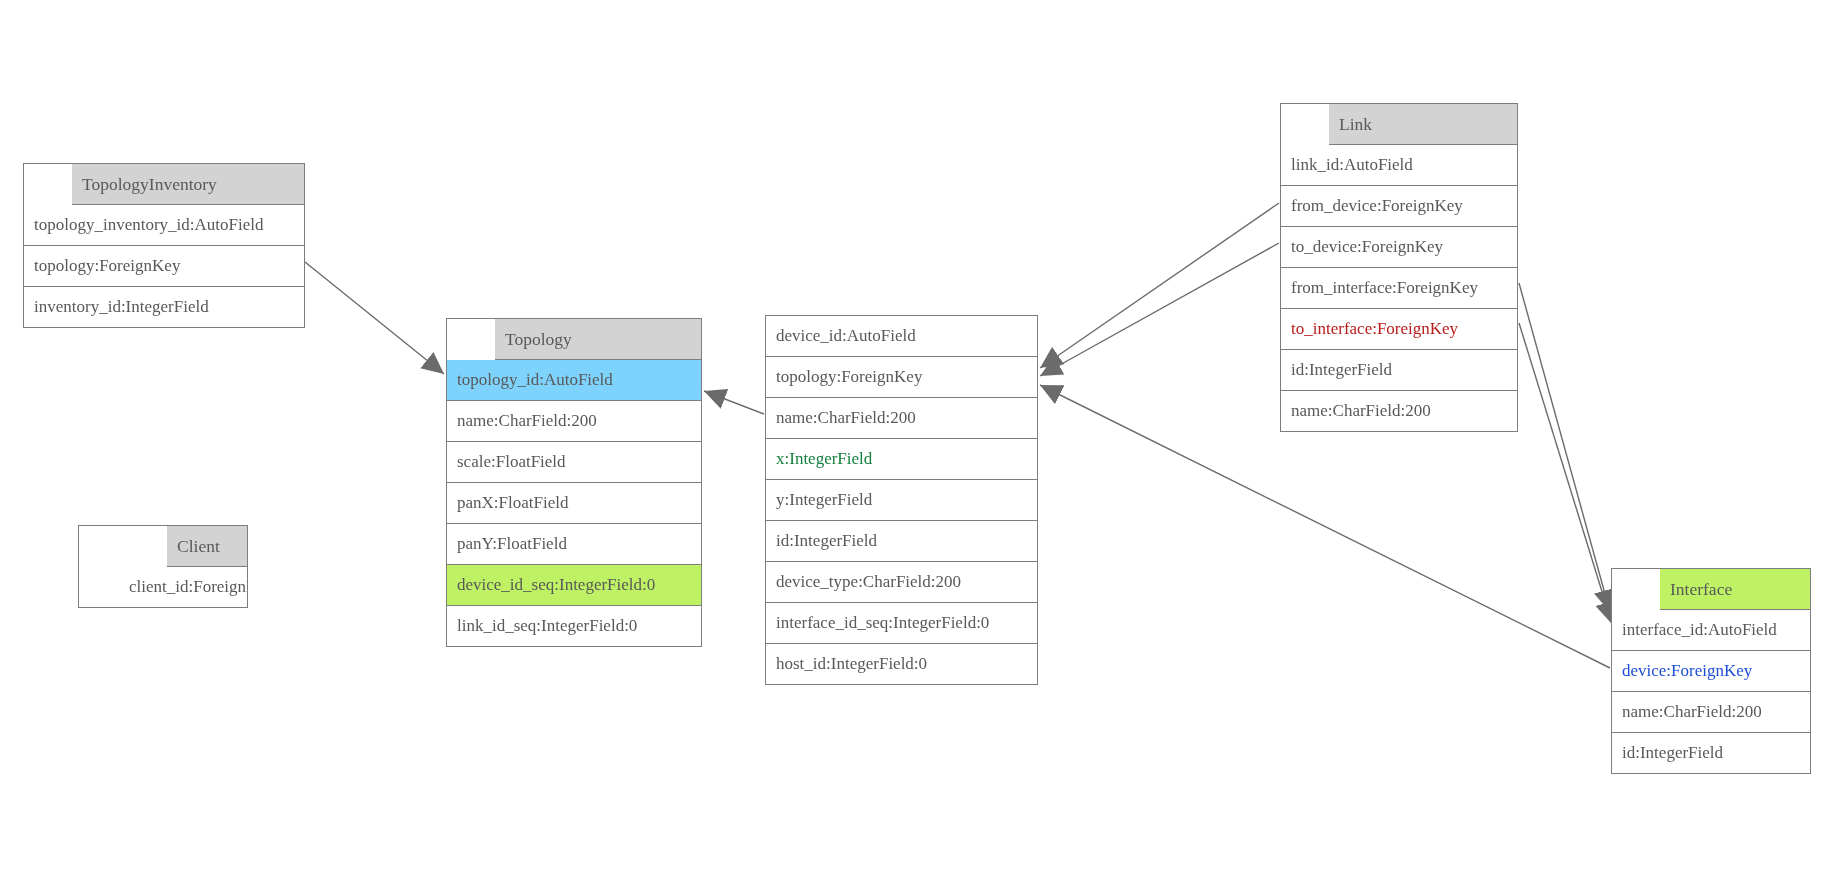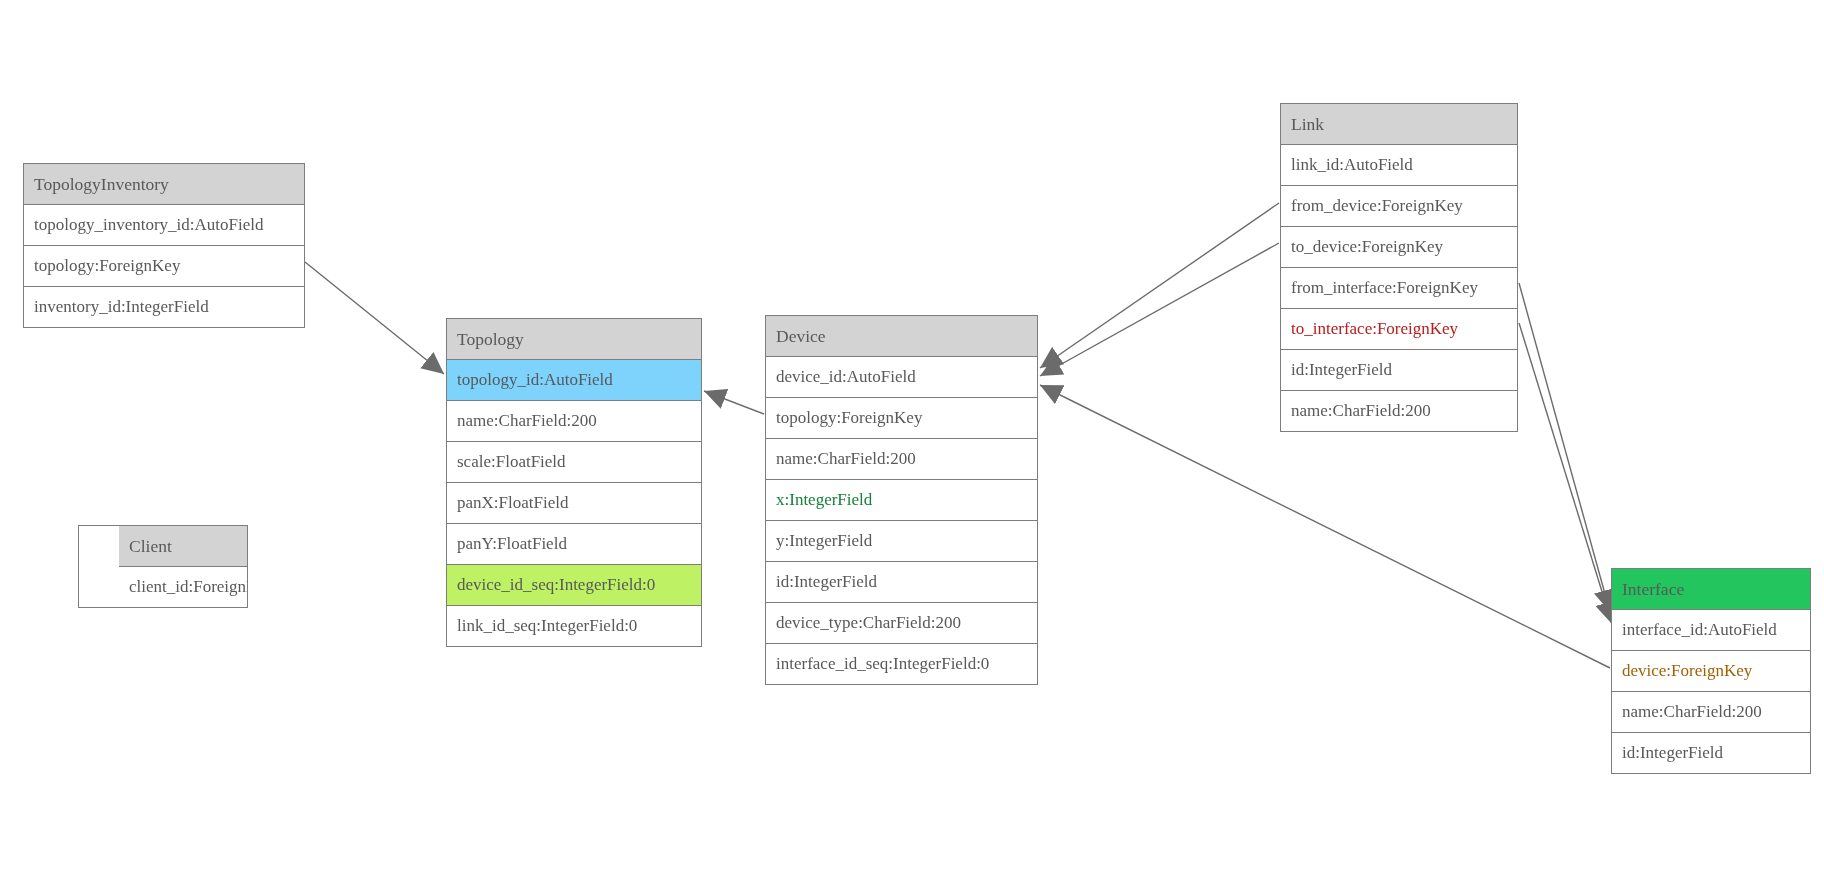--- a/index.html
+++ b/index.html
@@ -33,20 +33,21 @@
   .er-header {
     height: 40px;
     line-height: 40px;
     padding: 0 10px;
     background: #d3d3d3;
     color: #595959;
     font-size: 17.5px;
     white-space: nowrap;
     overflow: hidden;
     border-bottom: 1.5px solid #7d7d7d;
+    margin-left: 48px;
   }
   .er-row {
     height: 40px;
     line-height: 40px;
     padding: 0 10px;
     background: #ffffff;
     color: #595959;
     font-size: 17px;
     white-space: nowrap;
     overflow: hidden;
@@ -91,41 +92,41 @@
         <div class="er-row" style="color: rgb(89, 89, 89); background: rgb(255, 255, 255); border-color: rgb(125, 125, 125); height: 40px; line-height: 40px;">panX:FloatField</div>
         <div class="er-row" style="color: rgb(89, 89, 89); background: rgb(255, 255, 255); border-color: rgb(125, 125, 125); height: 40px; line-height: 40px;">panY:FloatField</div>
         <div class="er-row" style="color: rgb(89, 89, 89); background: #bef264; border-color: rgb(125, 125, 125); height: 40px; line-height: 40px;">device_id_seq:IntegerField:0</div>
         <div class="er-row" style="color: rgb(89, 89, 89); background: rgb(255, 255, 255); border-color: rgb(125, 125, 125); height: 40px; line-height: 40px;">link_id_seq:IntegerField:0</div>
       </div>
       <div class="er-table" style="left: 78px; top: 525px; width: 170px; border-color: rgb(125, 125, 125); padding-left: 40px;">
         <div class="er-header" style="background: rgb(211, 211, 211); color: rgb(89, 89, 89); border-color: rgb(125, 125, 125); height: 40px; line-height: 40px;">Client</div>
         <div class="er-row" style="color: rgb(89, 89, 89); background: rgb(255, 255, 255); border-color: rgb(125, 125, 125); height: 40px; line-height: 40px;">client_id:ForeignKey</div>
       </div>
       <div class="er-table" style="left: 765px; top: 315px; width: 273px; border-color: rgb(125, 125, 125);">
-        <div class="er-header" style="background: rgb(211, 211, 211); color: rgb(89, 89, 89); border-color: rgb(125, 125, 125); height: 40px; line-height: 40px;">Device</div>
         <div class="er-row" style="color: rgb(89, 89, 89); background: rgb(255, 255, 255); border-color: rgb(125, 125, 125); height: 40px; line-height: 40px;">device_id:AutoField</div>
         <div class="er-row" style="color: rgb(89, 89, 89); background: rgb(255, 255, 255); border-color: rgb(125, 125, 125); height: 40px; line-height: 40px;">topology:ForeignKey</div>
         <div class="er-row" style="color: rgb(89, 89, 89); background: rgb(255, 255, 255); border-color: rgb(125, 125, 125); height: 40px; line-height: 40px;">name:CharField:200</div>
         <div class="er-row" style="color: #15803d; background: rgb(255, 255, 255); border-color: rgb(125, 125, 125); height: 40px; line-height: 40px;">x:IntegerField</div>
         <div class="er-row" style="color: rgb(89, 89, 89); background: rgb(255, 255, 255); border-color: rgb(125, 125, 125); height: 40px; line-height: 40px;">y:IntegerField</div>
         <div class="er-row" style="color: rgb(89, 89, 89); background: rgb(255, 255, 255); border-color: rgb(125, 125, 125); height: 40px; line-height: 40px;">id:IntegerField</div>
         <div class="er-row" style="color: rgb(89, 89, 89); background: rgb(255, 255, 255); border-color: rgb(125, 125, 125); height: 40px; line-height: 40px;">device_type:CharField:200</div>
         <div class="er-row" style="color: rgb(89, 89, 89); background: rgb(255, 255, 255); border-color: rgb(125, 125, 125); height: 40px; line-height: 40px;">interface_id_seq:IntegerField:0</div>
+        <div class="er-row" style="color: rgb(89, 89, 89); background: rgb(255, 255, 255); border-color: rgb(125, 125, 125); height: 40px; line-height: 40px;">host_id:IntegerField:0</div>
       </div>
       <div class="er-table" style="left: 1280px; top: 103px; width: 238px; border-color: rgb(125, 125, 125);">
         <div class="er-header" style="background: rgb(211, 211, 211); color: rgb(89, 89, 89); border-color: rgb(125, 125, 125); height: 40px; line-height: 40px;">Link</div>
         <div class="er-row" style="color: rgb(89, 89, 89); background: rgb(255, 255, 255); border-color: rgb(125, 125, 125); height: 40px; line-height: 40px;">link_id:AutoField</div>
         <div class="er-row" style="color: rgb(89, 89, 89); background: rgb(255, 255, 255); border-color: rgb(125, 125, 125); height: 40px; line-height: 40px;">from_device:ForeignKey</div>
         <div class="er-row" style="color: rgb(89, 89, 89); background: rgb(255, 255, 255); border-color: rgb(125, 125, 125); height: 40px; line-height: 40px;">to_device:ForeignKey</div>
         <div class="er-row" style="color: rgb(89, 89, 89); background: rgb(255, 255, 255); border-color: rgb(125, 125, 125); height: 40px; line-height: 40px;">from_interface:ForeignKey</div>
         <div class="er-row" style="color: #b91c1c; background: rgb(255, 255, 255); border-color: rgb(125, 125, 125); height: 40px; line-height: 40px;">to_interface:ForeignKey</div>
         <div class="er-row" style="color: rgb(89, 89, 89); background: rgb(255, 255, 255); border-color: rgb(125, 125, 125); height: 40px; line-height: 40px;">id:IntegerField</div>
         <div class="er-row" style="color: rgb(89, 89, 89); background: rgb(255, 255, 255); border-color: rgb(125, 125, 125); height: 40px; line-height: 40px;">name:CharField:200</div>
       </div>
       <div class="er-table" style="left: 1611px; top: 568px; width: 200px; border-color: rgb(125, 125, 125);">
-        <div class="er-header" style="background: #22c55e; color: rgb(89, 89, 89); border-color: rgb(125, 125, 125); height: 40px; line-height: 40px;">Interface</div>
+        <div class="er-header" style="background: #bef264; color: rgb(89, 89, 89); border-color: rgb(125, 125, 125); height: 40px; line-height: 40px;">Interface</div>
         <div class="er-row" style="color: rgb(89, 89, 89); background: rgb(255, 255, 255); border-color: rgb(125, 125, 125); height: 40px; line-height: 40px;">interface_id:AutoField</div>
-        <div class="er-row" style="color: #a16207; background: rgb(255, 255, 255); border-color: rgb(125, 125, 125); height: 40px; line-height: 40px;">device:ForeignKey</div>
+        <div class="er-row" style="color: #1d4ed8; background: rgb(255, 255, 255); border-color: rgb(125, 125, 125); height: 40px; line-height: 40px;">device:ForeignKey</div>
         <div class="er-row" style="color: rgb(89, 89, 89); background: rgb(255, 255, 255); border-color: rgb(125, 125, 125); height: 40px; line-height: 40px;">name:CharField:200</div>
         <div class="er-row" style="color: rgb(89, 89, 89); background: rgb(255, 255, 255); border-color: rgb(125, 125, 125); height: 40px; line-height: 40px;">id:IntegerField</div>
       </div>
     </div>
 </div>
 
 </body></html>

